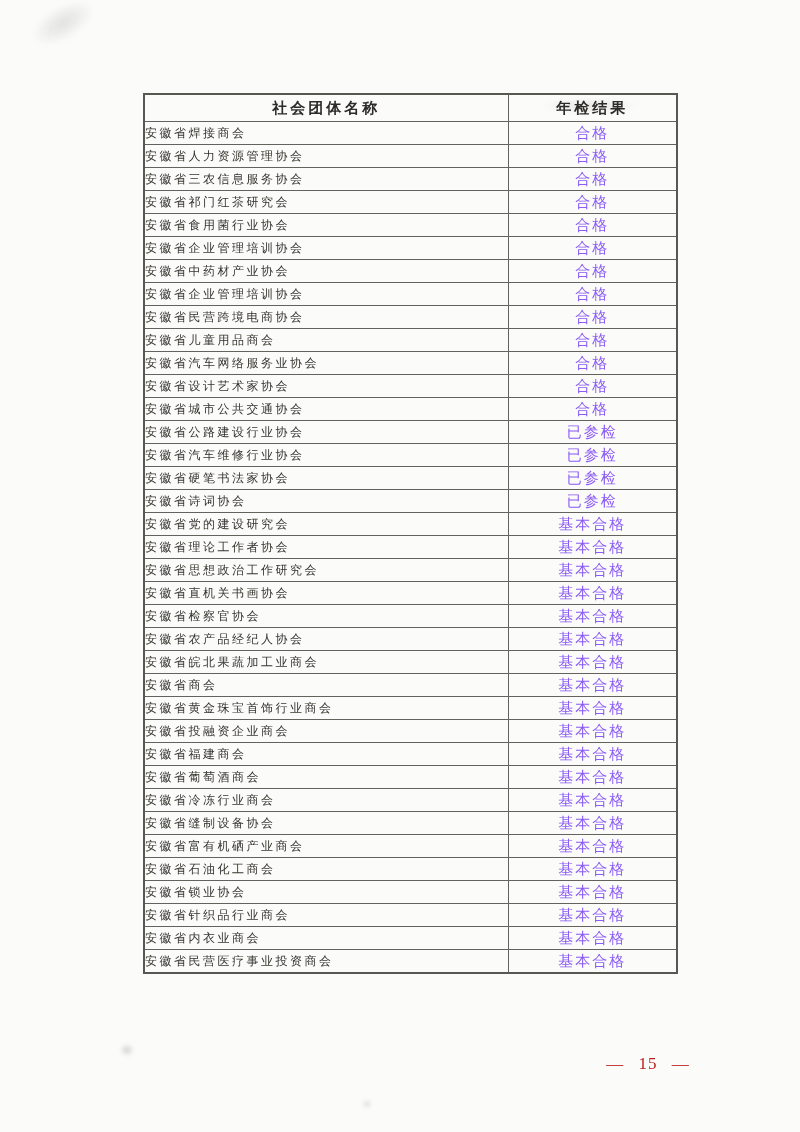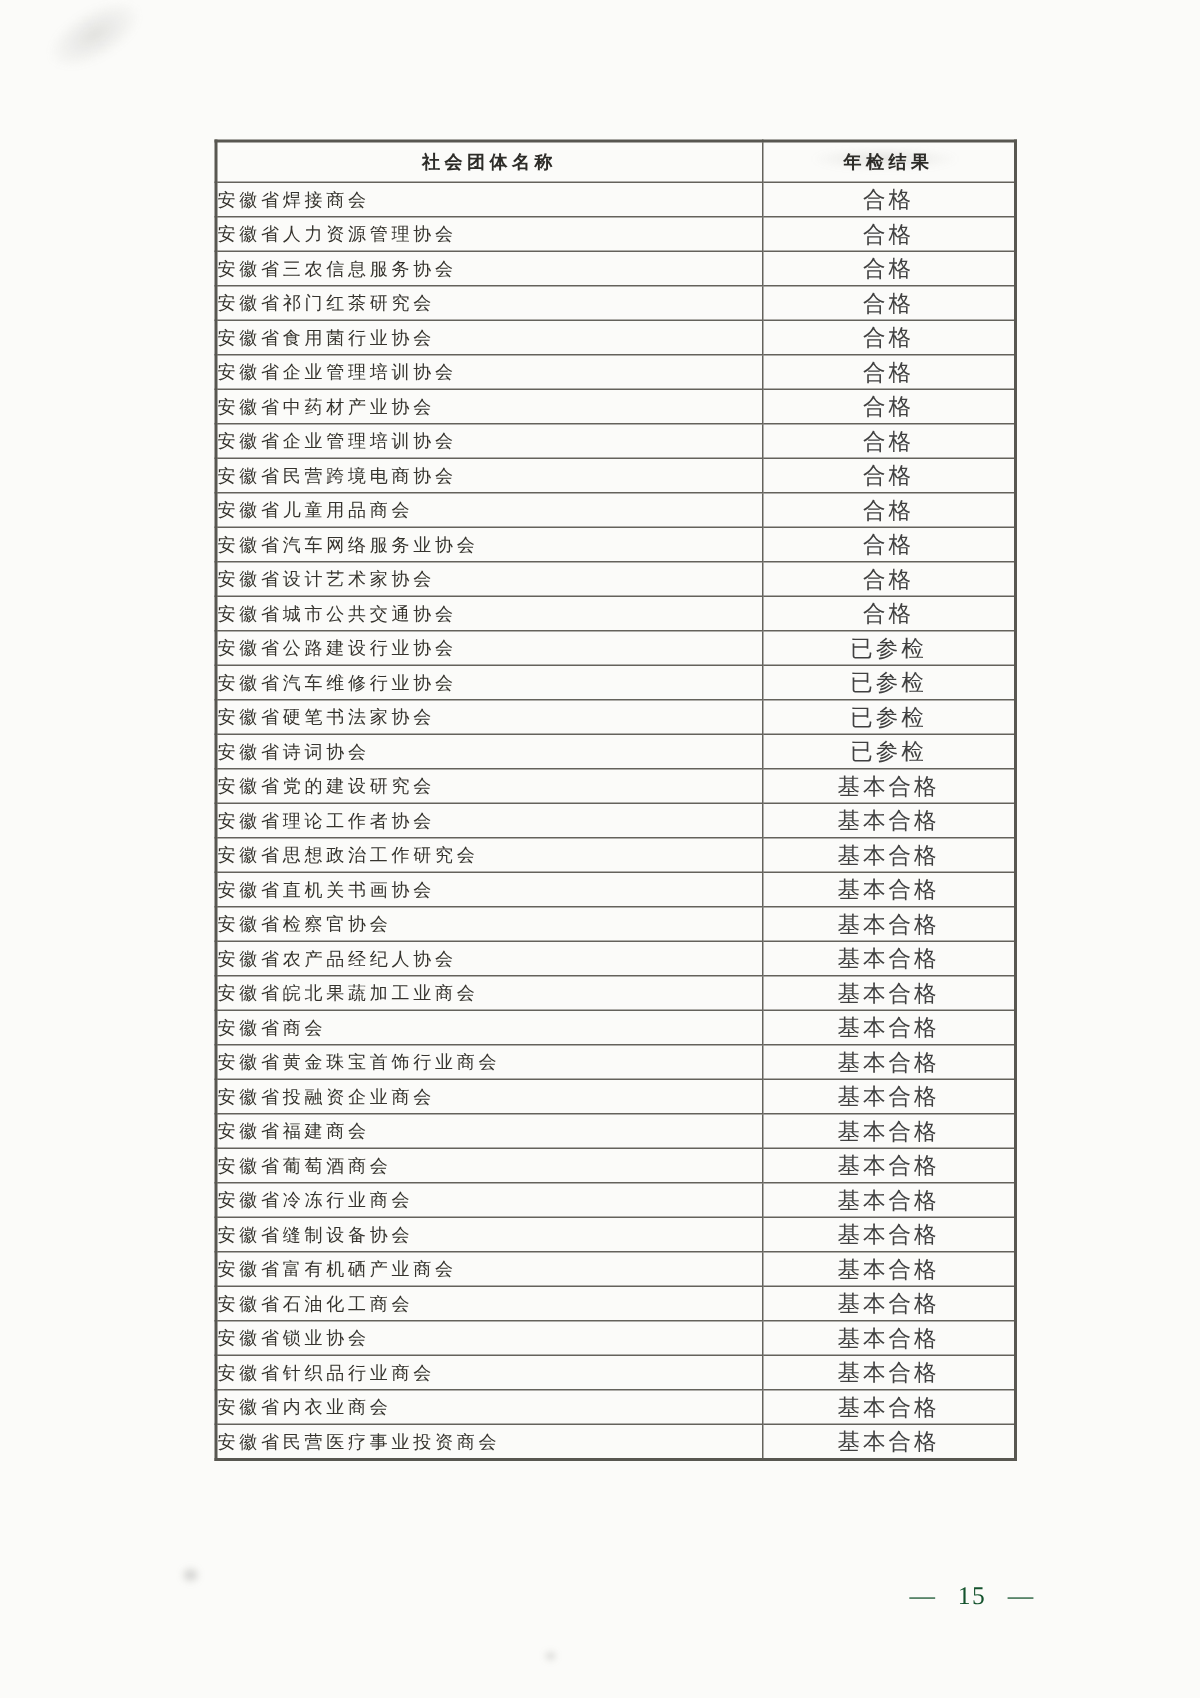--- a/index.html
+++ b/index.html
@@ -29,49 +29,49 @@
   col.c-result { width: 169px; }
   table.inspection th,
   table.inspection td {
     border: 1px solid #64625c;
     padding: 0;
     overflow: hidden;
     white-space: nowrap;
   }
   th.h-cell {
     height: 26px;
-    font-size: 12px;
+    font-size: 15px;
     font-weight: 700;
     letter-spacing: 3px;
     color: #2d2c28;
     text-align: center;
   }
   td.name-cell {
     height: 22px;
     font-size: 12px;
     letter-spacing: 2.5px;
     color: #36342e;
     text-align: left;
     padding-left: 9px;
   }
   td.result-cell {
     font-size: 15px;
     letter-spacing: 2px;
-    color: #404040;
+    color: #8b5cf6;
     text-align: center;
   }
   
   .page-number {
     position: absolute;
     left: 588px;
     top: 1054px;
     width: 120px;
     text-align: center;
     font-size: 17px;
-    color: #14532d;
+    color: #b91c1c;
     letter-spacing: 1px;
     word-spacing: 9px;
   }
   
   .speck {
     position: absolute;
     pointer-events: none;
     filter: blur(2px);
   }
   .speck-1 {

